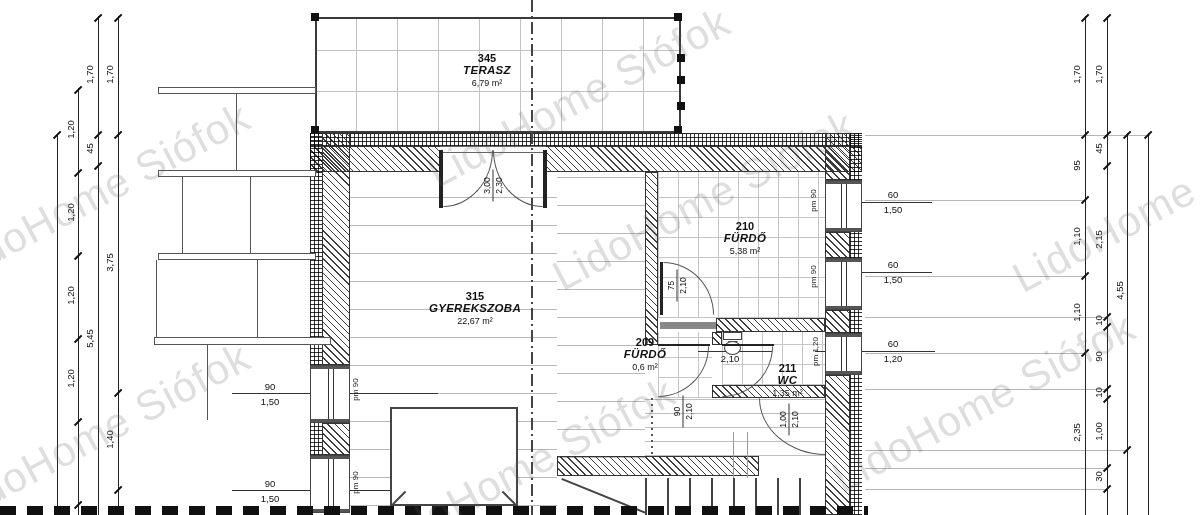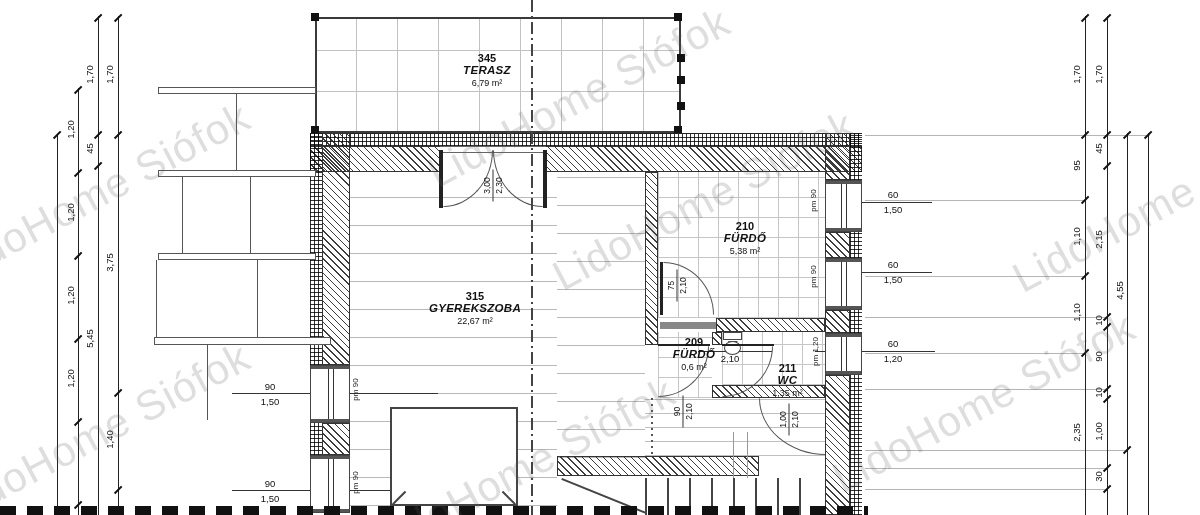--- a/index.html
+++ b/index.html
@@ -201,21 +201,21 @@
   <div class="a room" style="left:395px;top:290px;width:160px;">
     <span class="num">315</span>
     <span class="nm">GYEREKSZOBA</span>
     <span class="ar">22,67 m²</span>
   </div>
   <div class="a room" style="left:675px;top:220px;width:140px;">
     <span class="num">210</span>
     <span class="nm">FÜRDŐ</span>
     <span class="ar">5,38 m²</span>
   </div>
-  <div class="a room" style="left:649px;top:336px;width:90px;">
+  <div class="a room" style="left:600px;top:336px;width:90px;">
     <span class="num">209</span>
     <span class="nm">FÜRDŐ</span>
     <span class="ar">0,6 m²</span>
   </div>
   <div class="a room" style="left:740px;top:362px;width:95px;">
     <span class="num">211</span>
     <span class="nm">WC</span>
     <span class="ar">1,35 m²</span>
   </div>
 

